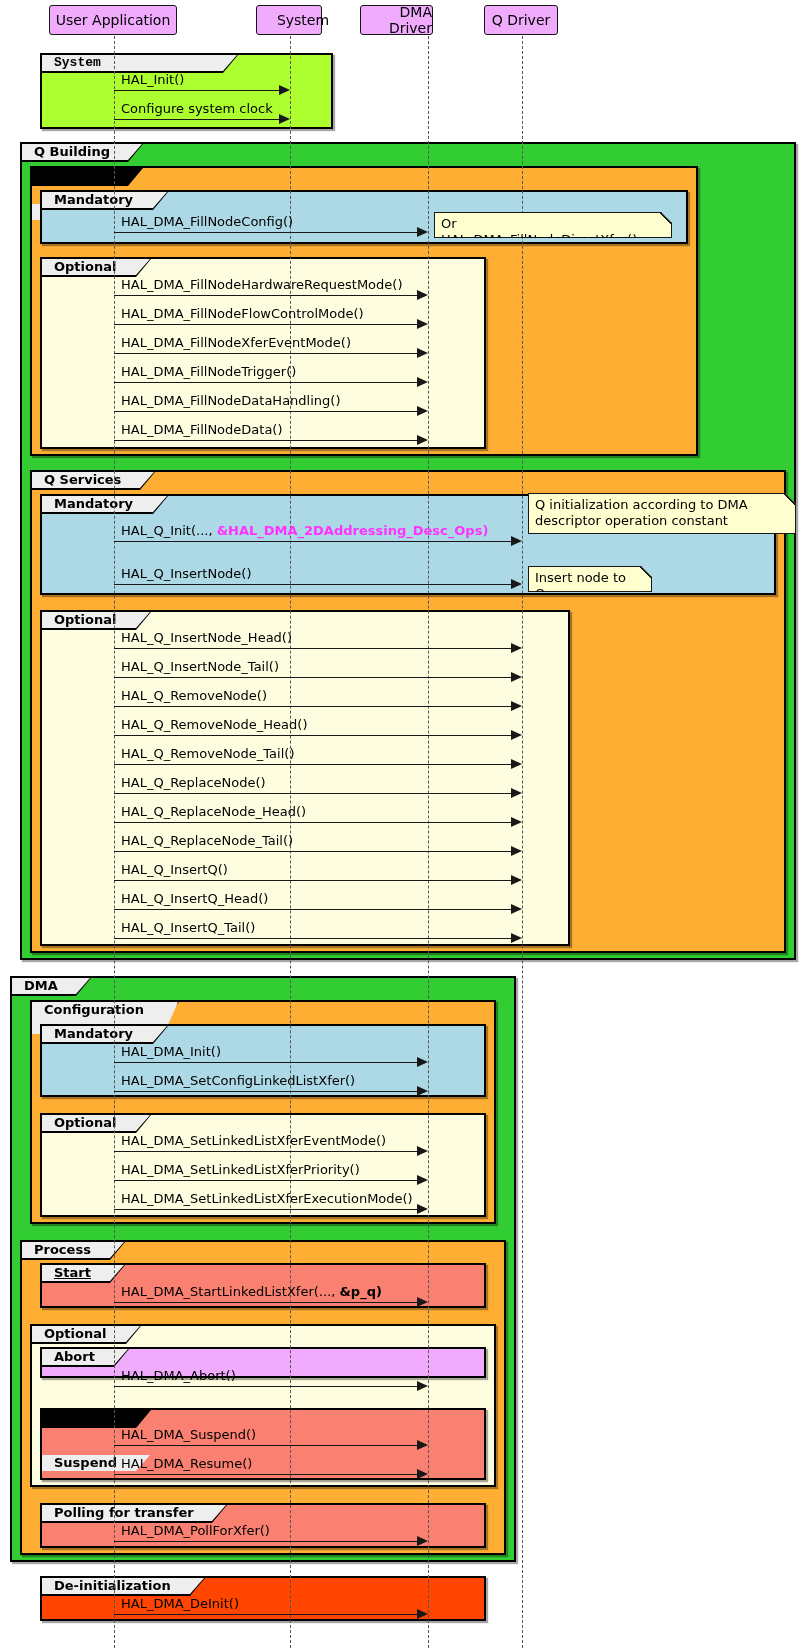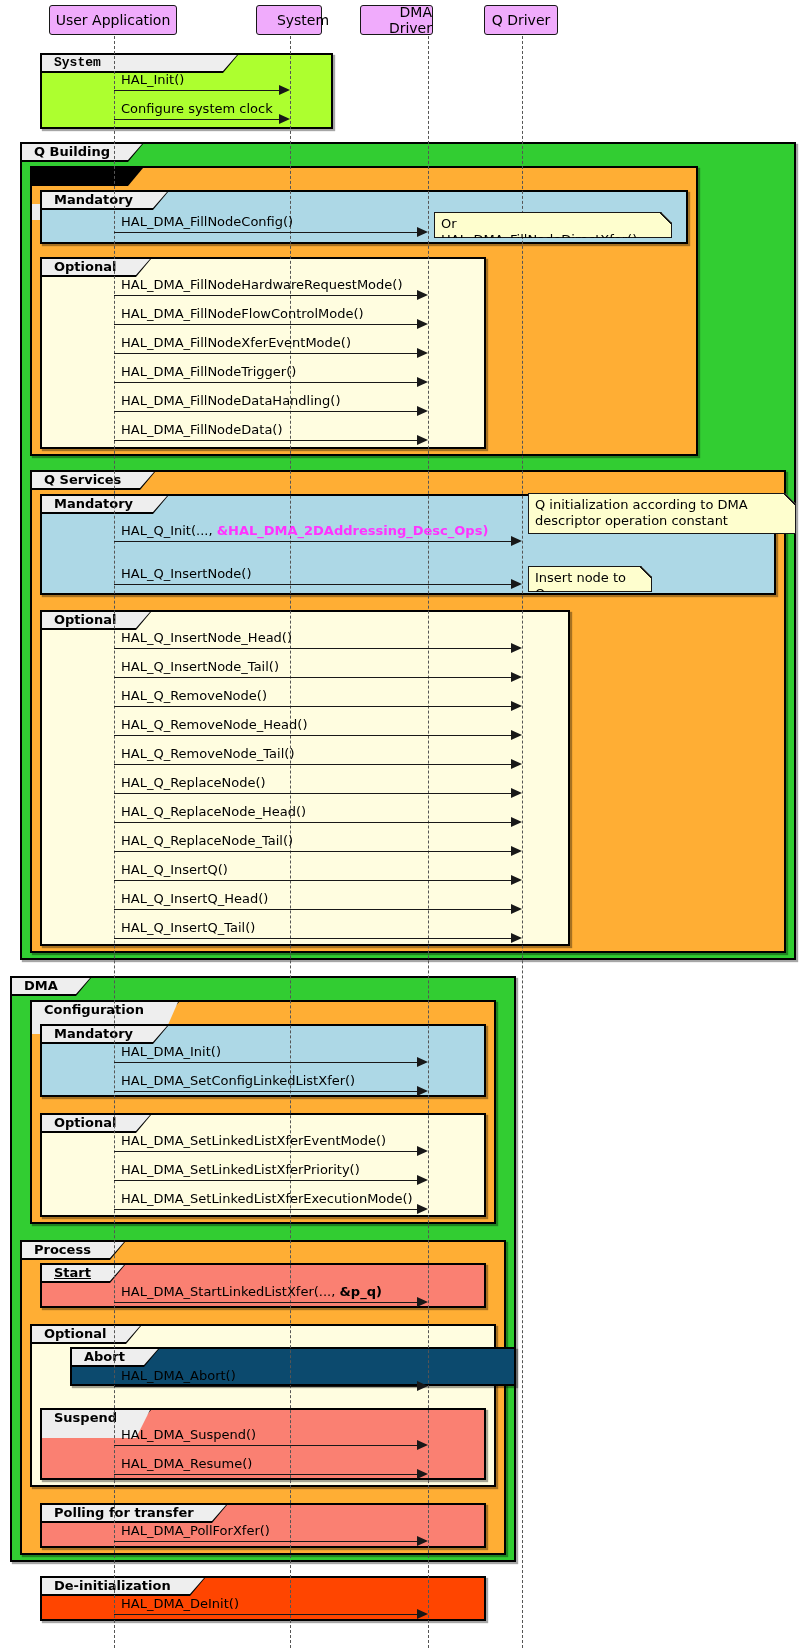--- a/index.html
+++ b/index.html
@@ -84,27 +84,27 @@
       <div class="frame-tab" style="width: 102px; border-bottom: none; height: 16px;">Process</div>
     </div>
     <div class="frame" style="left: 40px; top: 1263px; width: 446px; height: 45px; background: rgb(250, 128, 114);">
       <div style="position: absolute; left: 0px; top: 0px; height: 18px; width: 83px; background: rgb(0, 0, 0); clip-path: polygon(0px 0px, 100% 0px, 100% 0px, calc(100% - 15px) 100%, 0px 100%);"></div>
       <div class="frame-tab" style="width: 82px; border-bottom: none; height: 16px; text-decoration: underline;">Start</div>
     </div>
     <div class="frame" style="left: 30px; top: 1324px; width: 466px; height: 163px; background: rgb(255, 253, 224);">
       <div style="position: absolute; left: 0px; top: 0px; height: 18px; width: 109px; background: rgb(0, 0, 0); clip-path: polygon(0px 0px, 100% 0px, 100% 0px, calc(100% - 15px) 100%, 0px 100%);"></div>
       <div class="frame-tab" style="width: 108px; border-bottom: none; height: 16px;">Optional</div>
     </div>
-    <div class="frame" style="left: 40px; top: 1347px; width: 446px; height: 39px; background: #0c4a6e; margin-left: 30px;">
+    <div class="frame" style="left: 40px; top: 1347px; width: 446px; height: 31px; background: #f0abfc;">
       <div style="position: absolute; left: 0px; top: 0px; height: 18px; width: 87px; background: rgb(0, 0, 0); clip-path: polygon(0px 0px, 100% 0px, 100% 0px, calc(100% - 15px) 100%, 0px 100%);"></div>
       <div class="frame-tab" style="width: 86px; border-bottom: none; height: 16px;">Abort</div>
     </div>
     <div class="frame" style="left: 40px; top: 1408px; width: 446px; height: 72px; background: rgb(250, 128, 114);">
       <div style="position: absolute; left: 0px; top: 0px; height: 18px; width: 109px; background: rgb(0, 0, 0); clip-path: polygon(0px 0px, 100% 0px, 100% 0px, calc(100% - 15px) 100%, 0px 100%);"></div>
-      <div class="frame-tab" style="width: 108px; border-bottom: none; height: 28px;">Suspend</div>
+      <div class="frame-tab" style="width: 108px; border-bottom: none; height: 16px; margin-top: 45px;">Suspend</div>
     </div>
     <div class="frame" style="left: 40px; top: 1503px; width: 446px; height: 45px; background: rgb(250, 128, 114);">
       <div style="position: absolute; left: 0px; top: 0px; height: 18px; width: 185px; background: rgb(0, 0, 0); clip-path: polygon(0px 0px, 100% 0px, 100% 0px, calc(100% - 15px) 100%, 0px 100%);"></div>
       <div class="frame-tab" style="width: 184px; border-bottom: none; height: 16px;">Polling for transfer</div>
     </div>
     <div class="frame" style="left: 40px; top: 1576px; width: 446px; height: 45px; background: rgb(255, 69, 0);">
       <div style="position: absolute; left: 0px; top: 0px; height: 18px; width: 163px; background: rgb(0, 0, 0); clip-path: polygon(0px 0px, 100% 0px, 100% 0px, calc(100% - 15px) 100%, 0px 100%);"></div>
       <div class="frame-tab" style="width: 162px; border-bottom: none; height: 16px;">De-initialization</div>
     </div>
     <div class="participant" style="left: 49px; width: 128px;">User Application</div>

